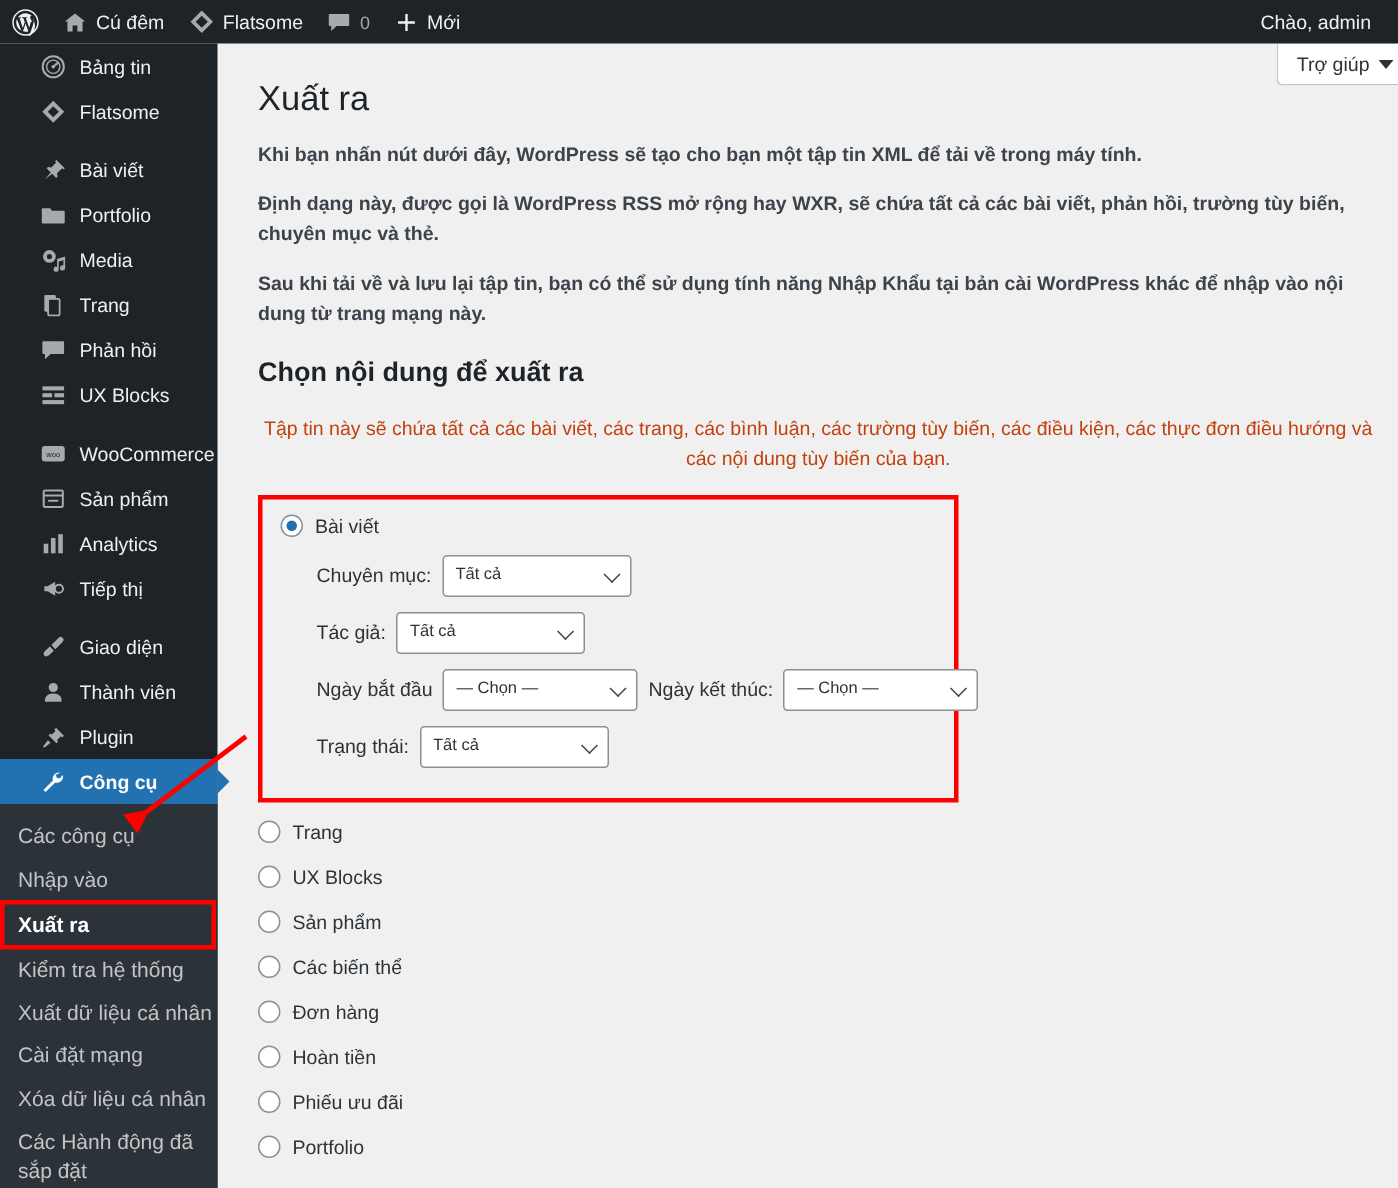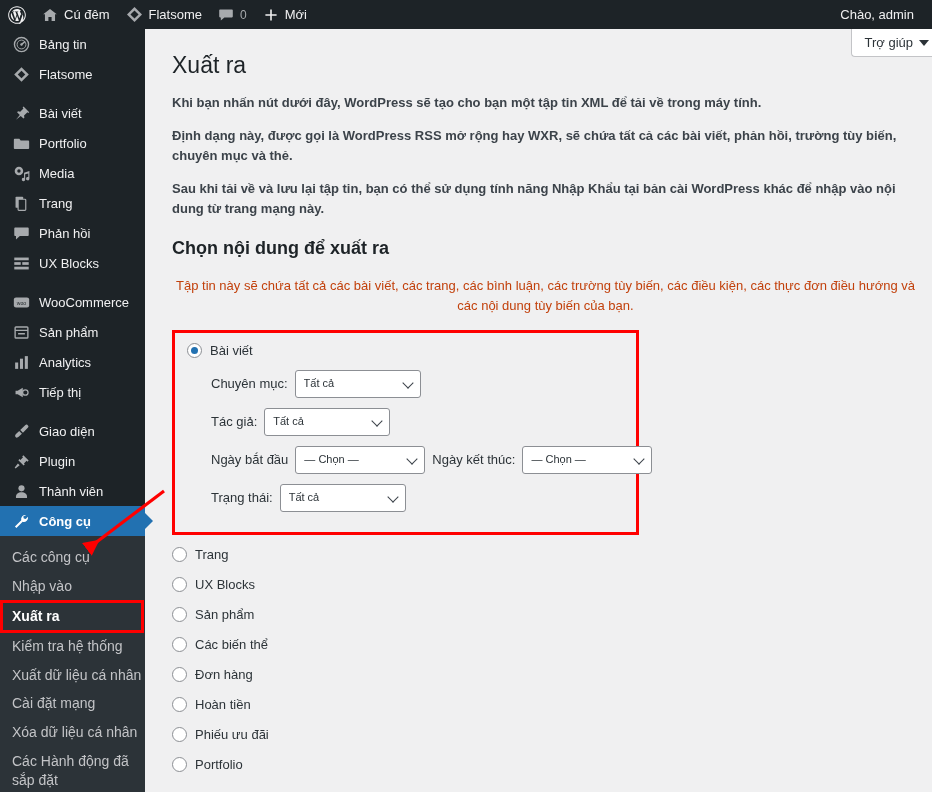--- a/index.html
+++ b/index.html
@@ -40,21 +40,21 @@
   .sidebar {
     position: absolute; top: 29px; left: 0;
     width: 145px; height: 763px;
     background: #1d2327;
     z-index: 20;
   }
   .menu-item {
     position: relative;
     display: flex; align-items: center;
     height: 30px;
-    padding-left: 10px;
+    padding-left: 24px;
     color: #f0f0f1;
     font-size: 13px;
     white-space: nowrap;
   }
   .menu-item .mi-icon {
     width: 22px; height: 20px;
     display: inline-flex; align-items: center; justify-content: center;
     margin-right: 7px;
     color: #a7aaad;
     flex: 0 0 22px;
@@ -418,34 +418,34 @@
           <span class="mi-icon">
             <svg width="17" height="17" viewBox="0 0 20 20" fill="#a7aaad">
               <path d="M16.8 2.2c-.7-.7-1.6-.4-2.5.4L8.5 8.3l3.2 3.2 5.7-5.8c.8-.9 1.1-1.8.4-2.5-.3-.3-.7-.7-1-1zM7.3 9.5L3.5 13c-1 1-1.4 2.6-.5 3.6.9 1 2.6.7 3.6-.3l3.9-3.6z"></path>
             </svg>
           </span>
           <span class="mi-label">Giao diện</span>
         </div>
         <div class="menu-item">
           <span class="mi-icon">
             <svg width="17" height="17" viewBox="0 0 20 20" fill="#a7aaad">
+              <circle cx="10" cy="6.3" r="3.6"></circle>
+              <path d="M10 11c-4 0-6.5 2.3-6.5 5v1.5h13V16c0-2.7-2.5-5-6.5-5z"></path>
+            </svg>
+          </span>
+          <span class="mi-label">Thành viên</span>
+        </div>
+        <div class="menu-item">
+          <span class="mi-icon">
+            <svg width="17" height="17" viewBox="0 0 20 20" fill="#a7aaad">
               <path d="M12.2 2.6l-1.4 1.4 1 1-3.1 3.1-1-1-1.4 1.4 6.2 6.2 1.4-1.4-1-1 3.1-3.1 1 1 1.4-1.4z"></path>
               <path d="M5.8 12.3L2 17.2l1 1 4.9-3.8z"></path>
             </svg>
           </span>
           <span class="mi-label">Plugin</span>
-        </div>
-        <div class="menu-item">
-          <span class="mi-icon">
-            <svg width="17" height="17" viewBox="0 0 20 20" fill="#a7aaad">
-              <circle cx="10" cy="6.3" r="3.6"></circle>
-              <path d="M10 11c-4 0-6.5 2.3-6.5 5v1.5h13V16c0-2.7-2.5-5-6.5-5z"></path>
-            </svg>
-          </span>
-          <span class="mi-label">Thành viên</span>
         </div>
         <div class="menu-item current">
           <span class="mi-icon">
             <svg width="17" height="17" viewBox="0 0 20 20" fill="currentColor">
               <path d="M15.6 2.4a5 5 0 0 0-5.9 6.2L2.3 16l1.7 1.7 7.4-7.4a5 5 0 0 0 6.2-5.9l-2.6 2.6-2.3-.6-.6-2.3z"></path>
             </svg>
           </span>
           <span class="mi-label">Công cụ</span>
         </div>
       </div>

